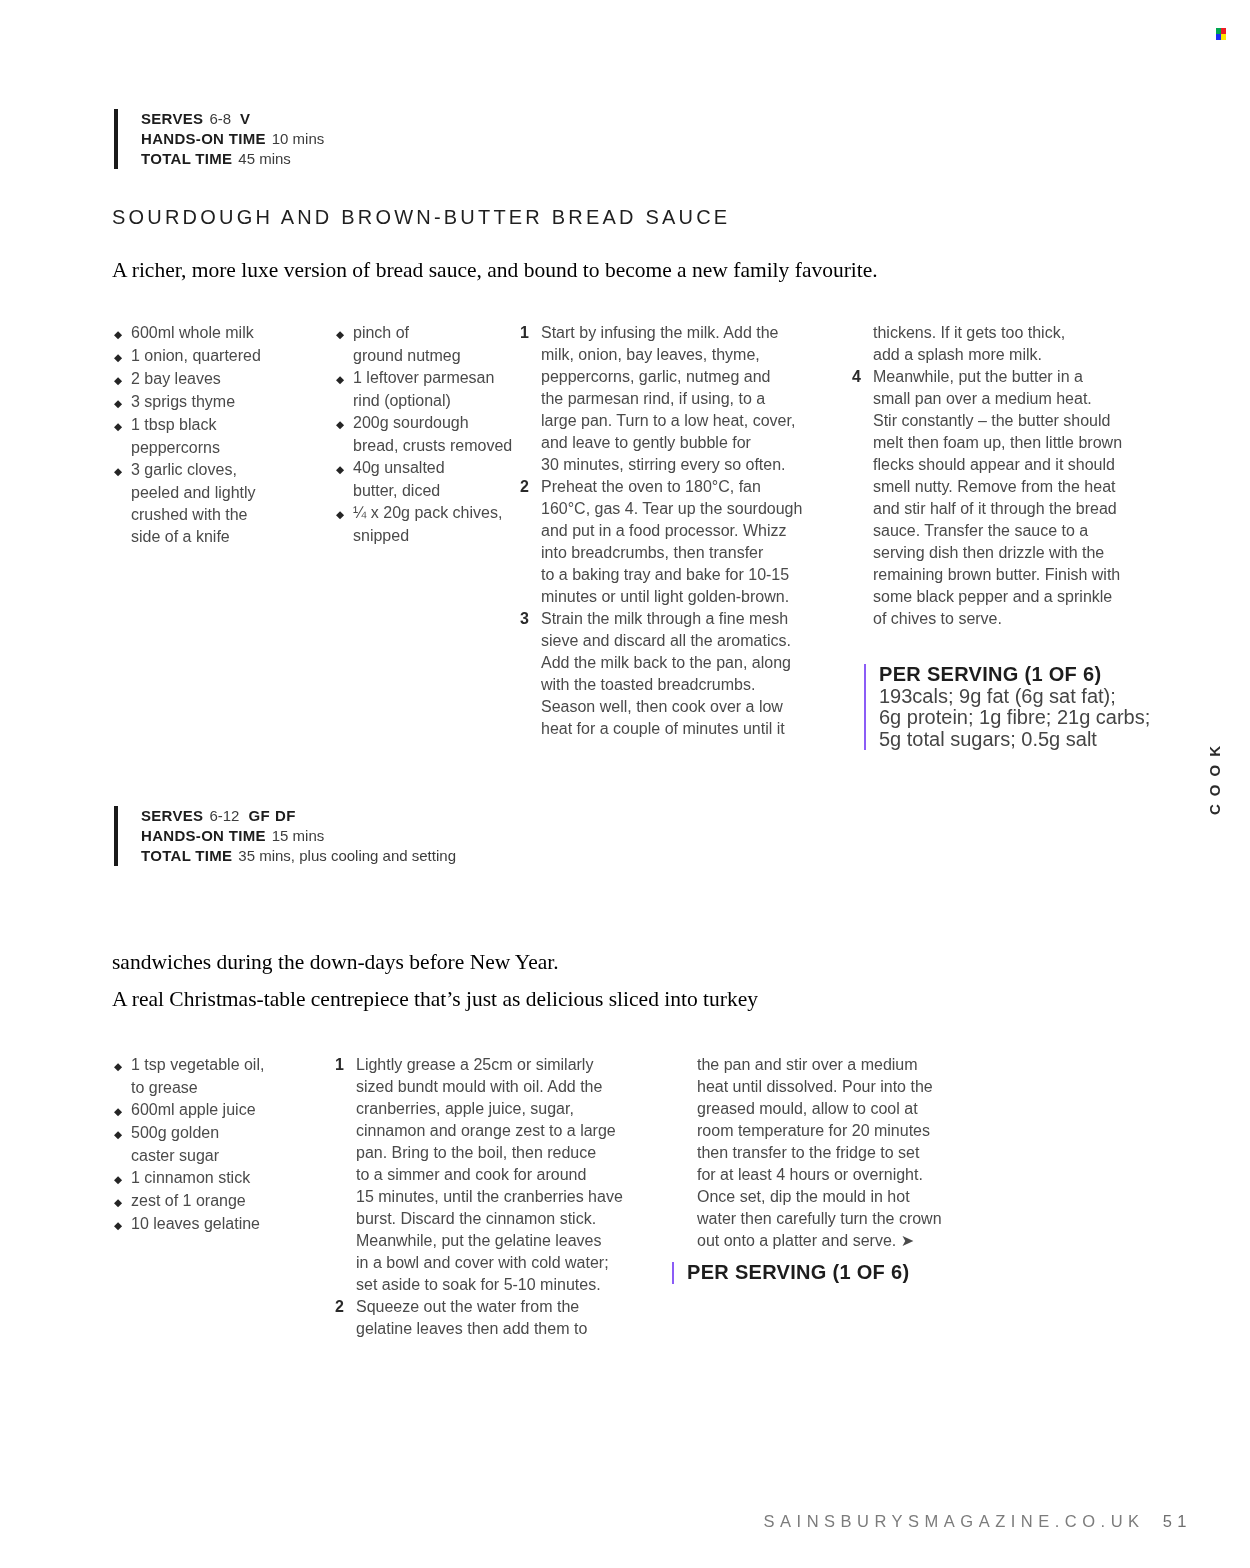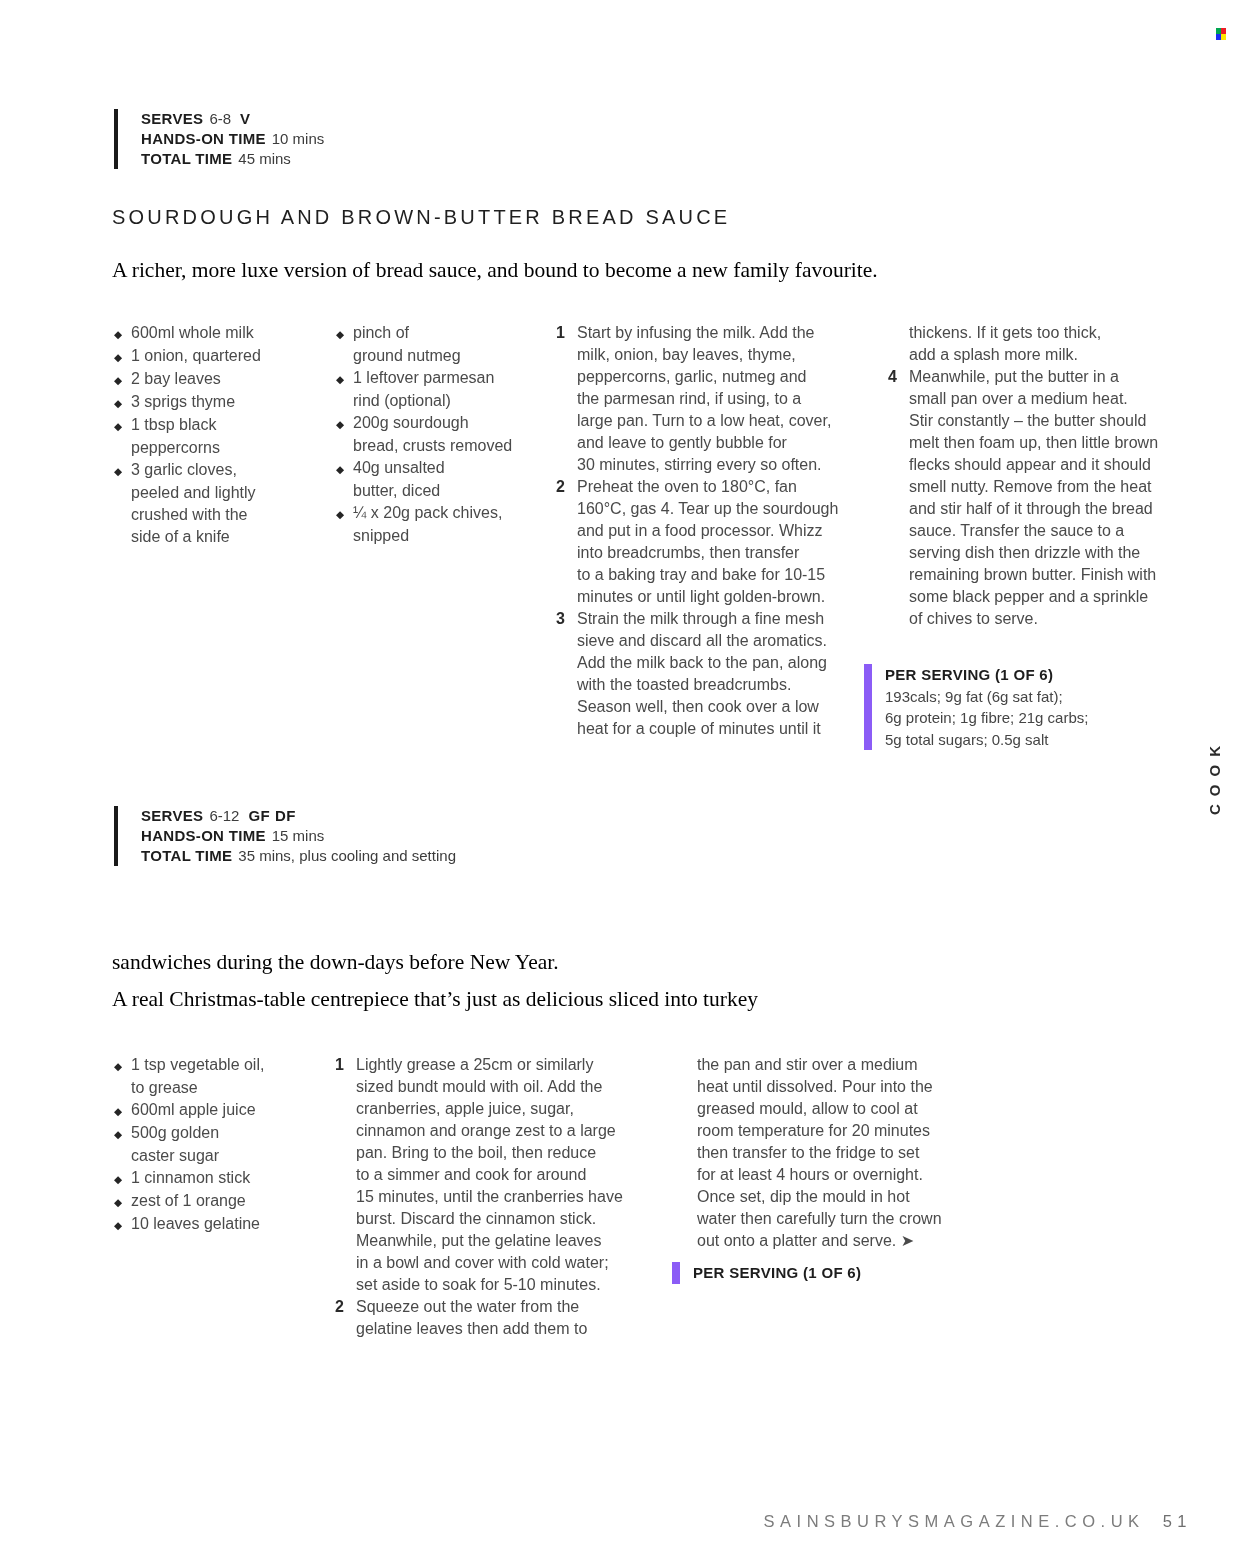--- a/index.html
+++ b/index.html
@@ -29,28 +29,28 @@
   
   .ing-list { position:absolute; font-size:16px; line-height:22px; color:#4a4a4a; }
   .ing { white-space:pre-line; padding-left:17px; text-indent:-17px; margin:0; }
   .bullet { display:inline-block; width:17px; text-indent:0; font-size:10.5px; color:#252525; }
   #r1-ing1 { left:114px; top:322px; width:215px; }
   #r1-ing2 { left:320px; top:322px; width:215px;margin-left:16px; }
   #r2-ing  { left:114px; top:1054px; width:240px; }
 
   
   .method { position:absolute; font-size:16px; line-height:22px; color:#4a4a4a; column-fill:auto; }
-  #r1-method { left:556px; top:322px; width:648px; height:420px; column-count:2; column-gap:16px; }
+  #r1-method { left:520px; top:322px; width:648px; height:420px; column-count:2; column-gap:16px; }
   #r2-method { left:335px; top:1054px; width:672px; height:288px; column-count:2; column-gap:10px; }
   .step { white-space:pre-line; padding-left:21px; text-indent:-21px; margin:0; }
   .step-num { display:inline-block; width:21px; text-indent:0; font-weight:700; color:#2a2a2a; }
 
   
-  .nutrition { position:absolute; border-left:8px solid #8b5cf6; padding-left:13px;
-    font-size:15px; line-height:21.5px; color:#454545; }
+  .nutrition { position:absolute; border-left:2px solid #8b5cf6; padding-left:13px;
+    font-size:20px; line-height:21.5px; color:#454545; }
   .nut-heading { font-weight:700; color:#1d1d1d; letter-spacing:.3px; }
   #r1-nutrition { left:864px; top:664px; }
   #r2-nutrition { left:672px; top:1262px; }
 
   
   .side-label { position:absolute; left:1206px; top:815px; transform:rotate(-90deg);
     transform-origin:0 0; font-size:15px; font-weight:700; letter-spacing:8px;
     color:#2b2b2b; white-space:nowrap; }
 
   

